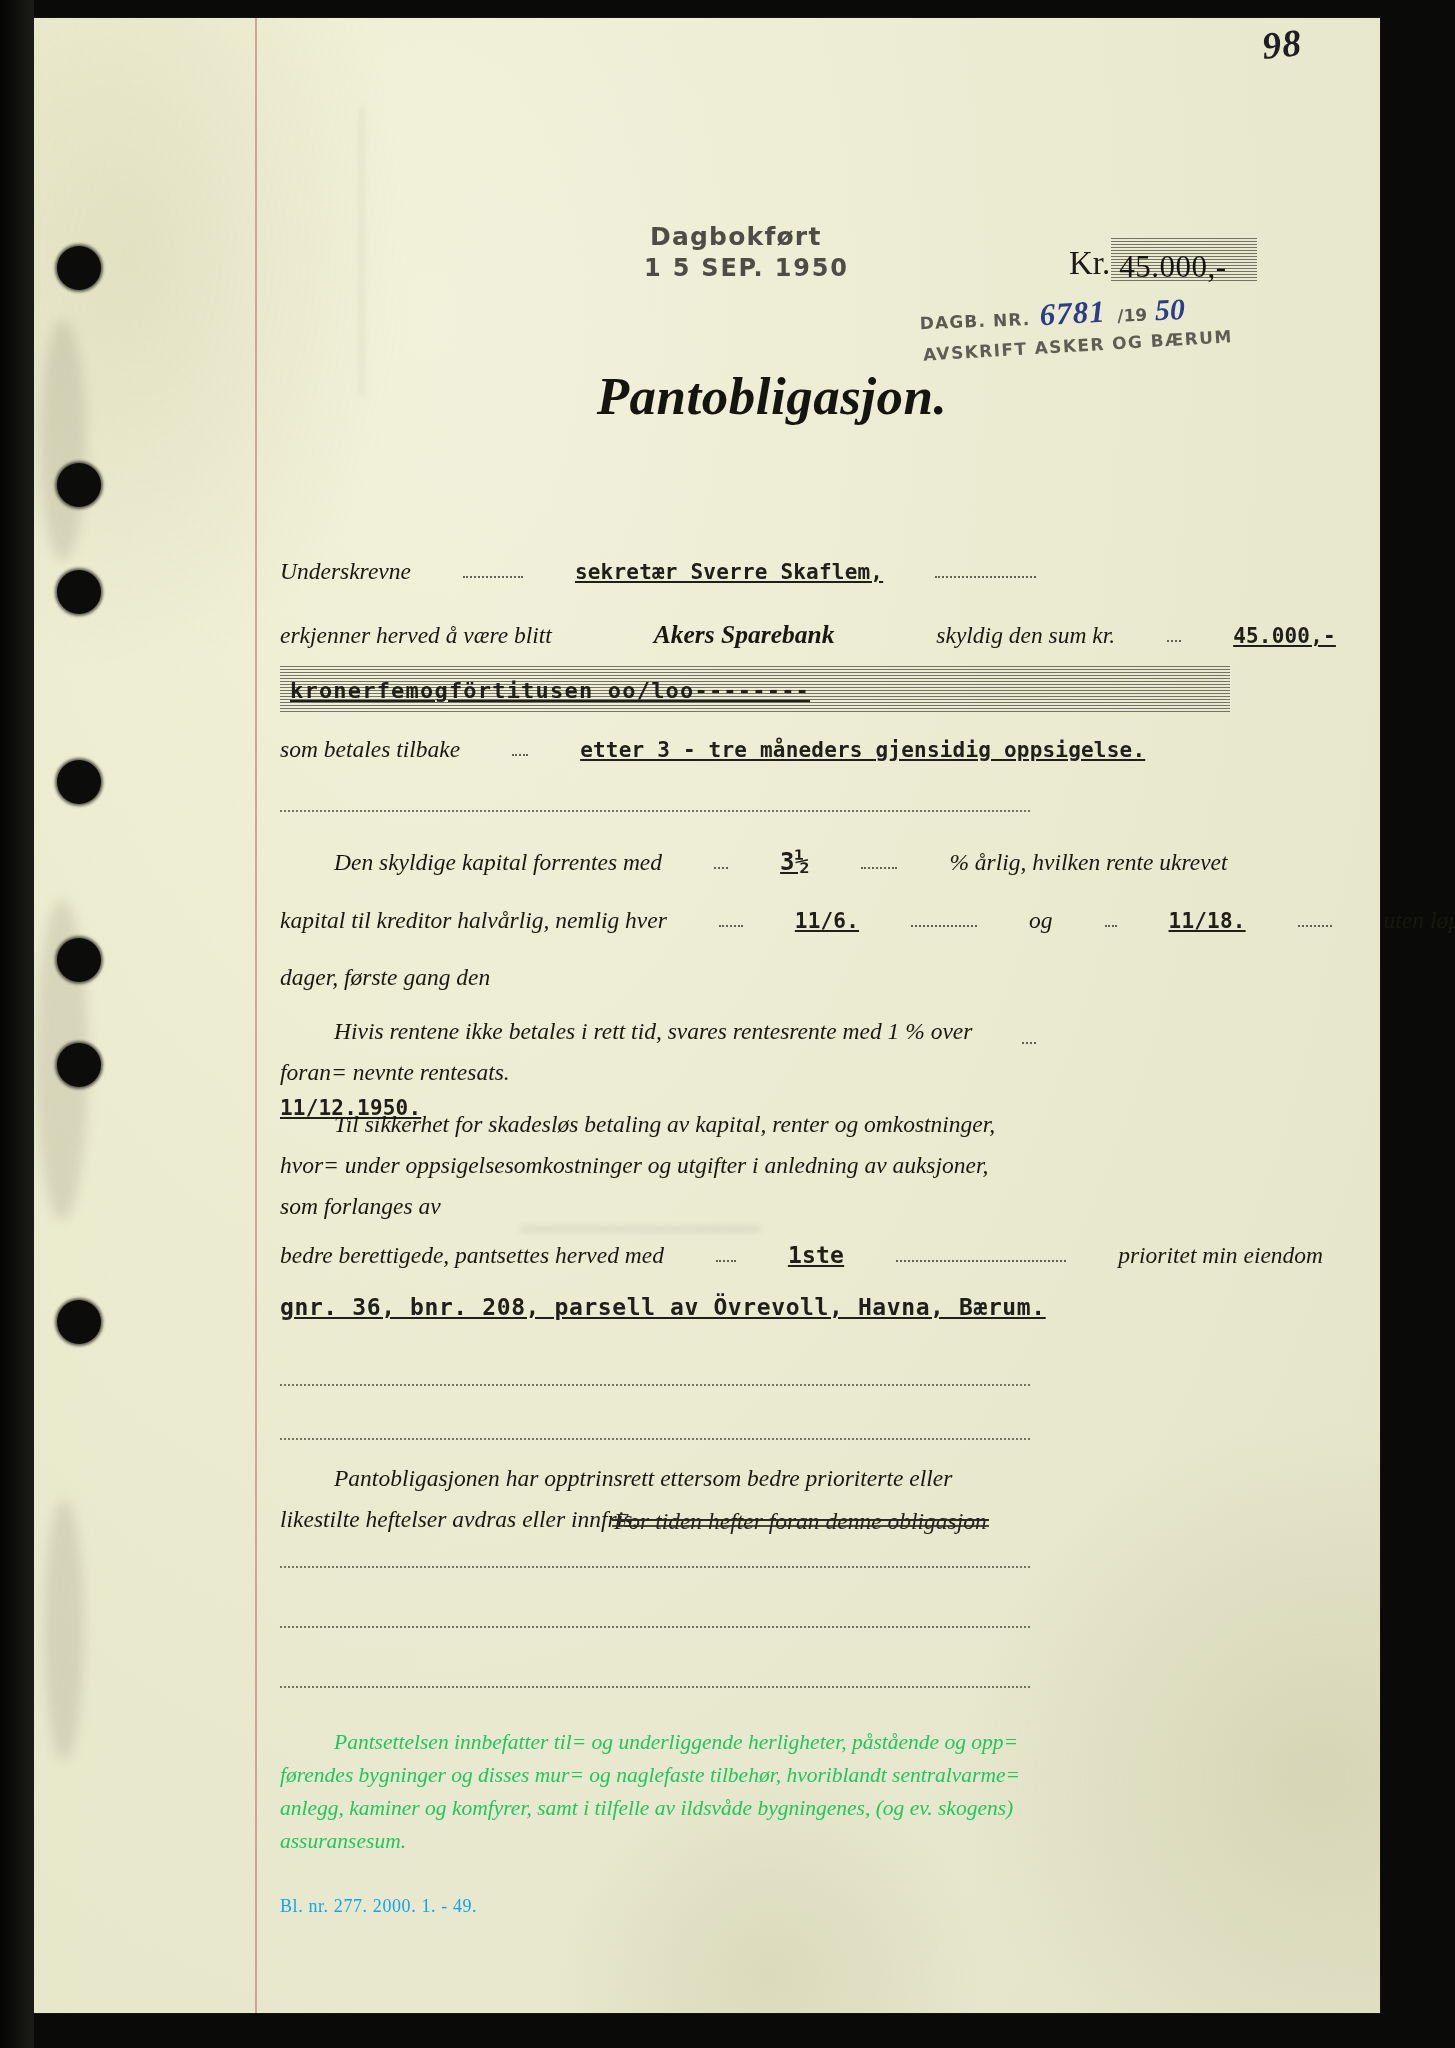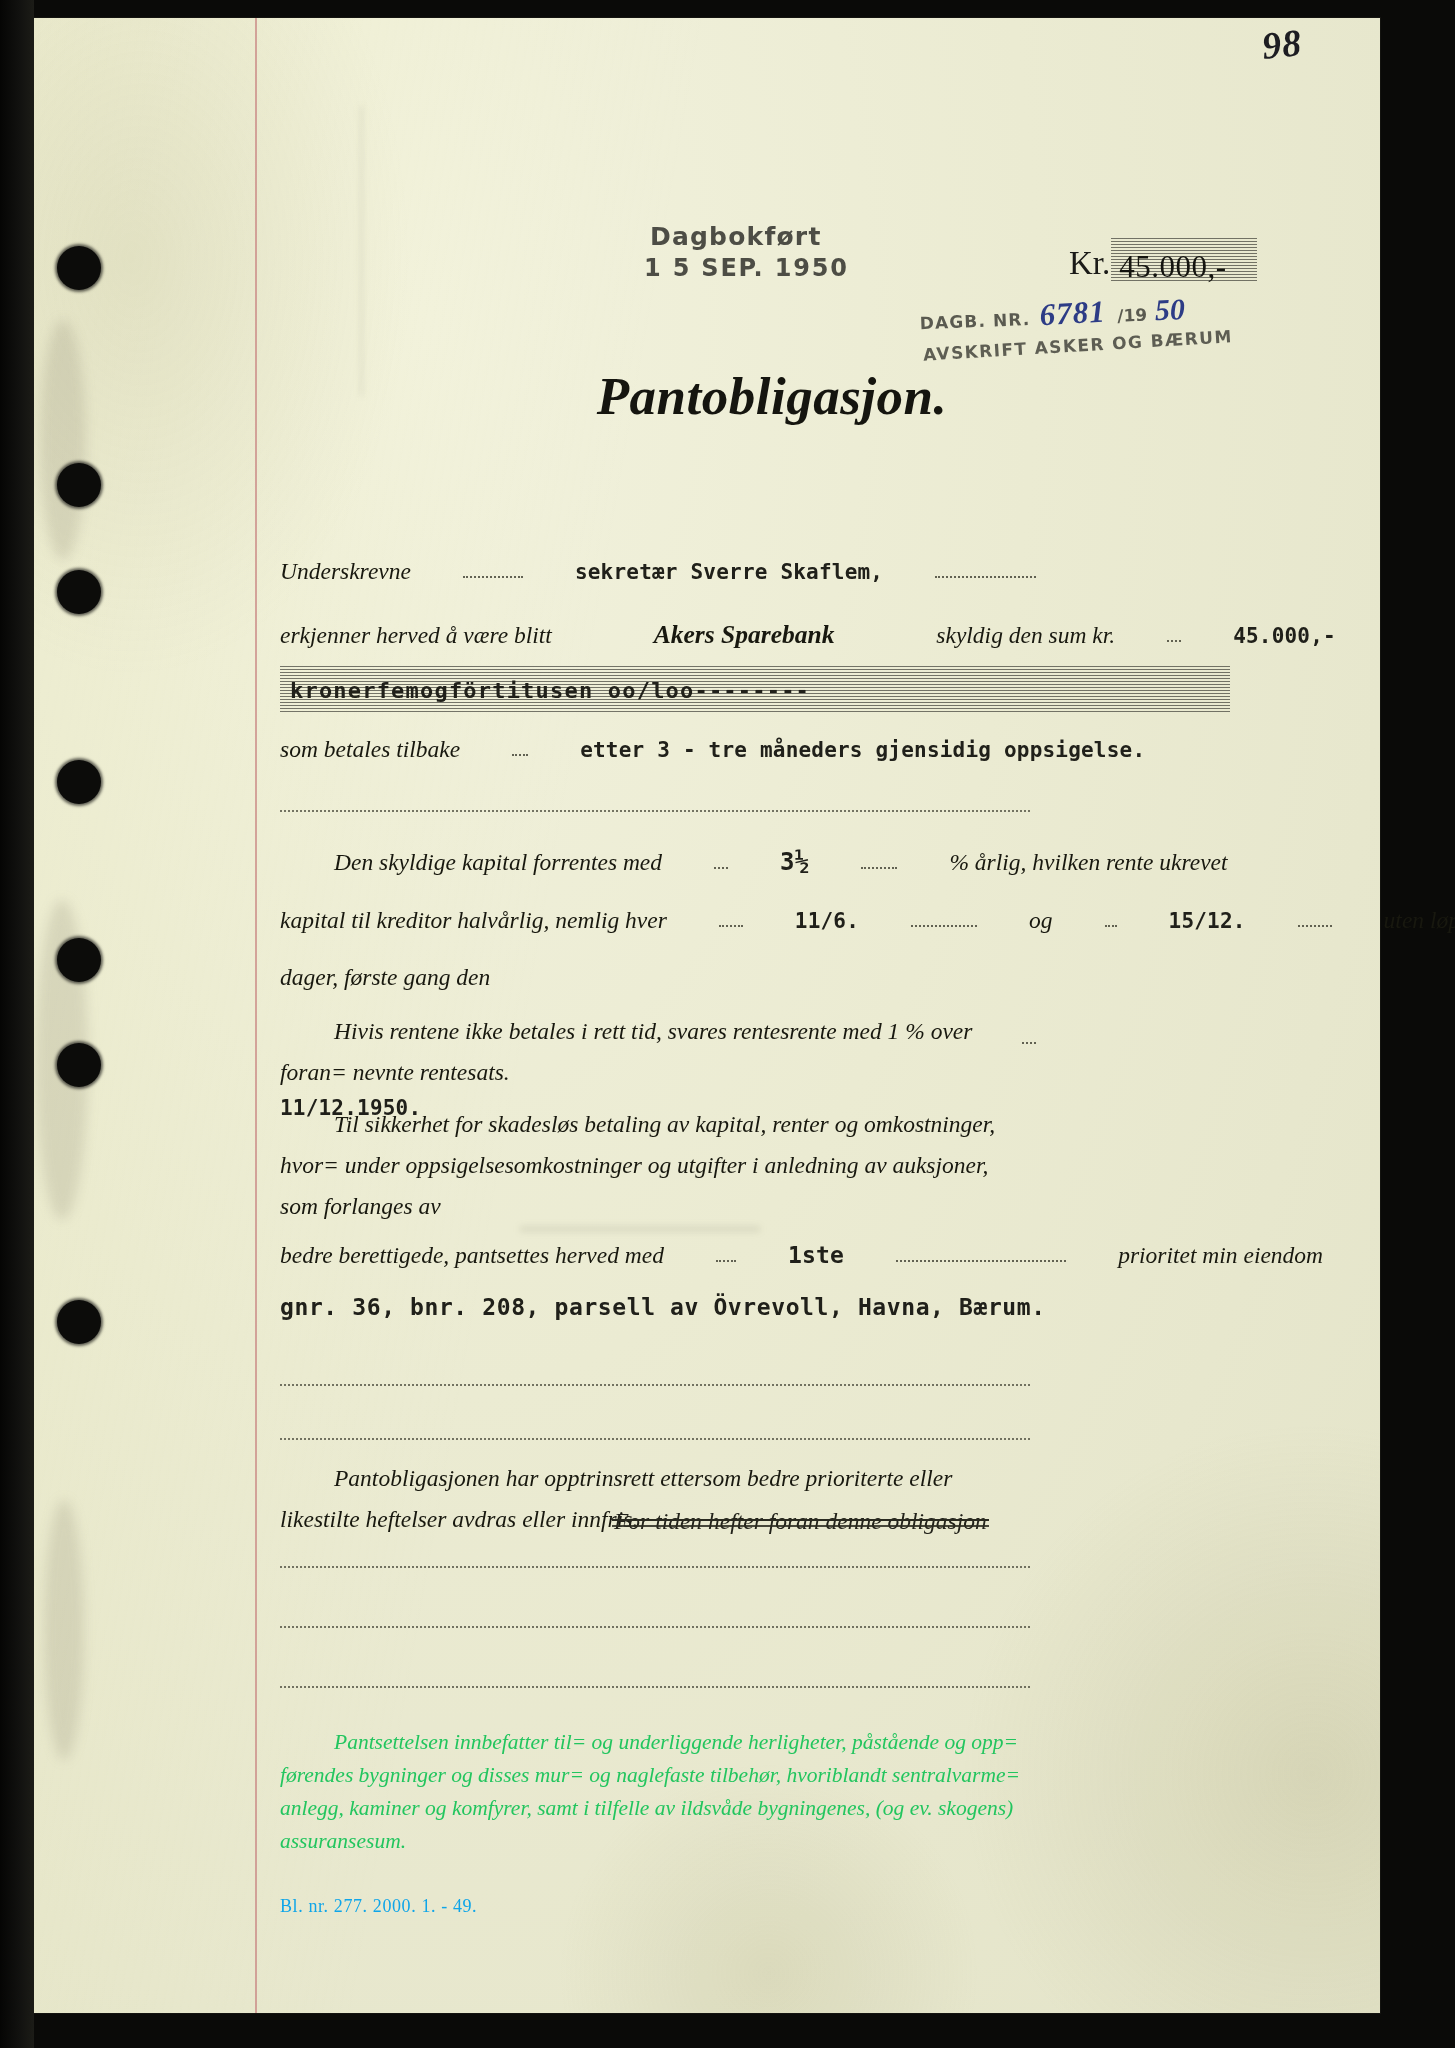--- a/index.html
+++ b/index.html
@@ -263,20 +263,21 @@
 
   
   .typed {
     font-family: "DejaVu Sans Mono", monospace;
     font-style: normal;
     font-weight: 700;
     font-size: 21px;
     color: #20201a;
     letter-spacing: .2px;
     white-space: pre;
+    text-decoration: underline;
   }
 
   
   .rule {
     flex: 1 1 auto;
     align-self: flex-end;
     border-bottom: 2px solid #2a2a20;
     height: 4px;
     margin: 0 0 6px 2px;
   }
@@ -466,21 +467,21 @@
       <span>% årlig, hvilken rente ukrevet</span>
     </div>
 
     <div class="fline" style="left:0px; top:843px; width:760px;">
       <span>kapital til kreditor halvårlig, nemlig hver</span>
       <span class="dots" style="width:24px;"></span>
       <span class="typed">11/6.</span>
       <span class="dots" style="width:66px;"></span>
       <span>og</span>
       <span class="dots" style="width:12px;"></span>
-      <span class="typed">15/12.</span>
+      <span class="typed">11/18.</span>
       <span class="dots" style="width:34px;"></span>
       <span>uten løpe=</span>
     </div>
 
     <div class="fline" style="left:0px; top:900px; width:760px;flex-direction:column;">
       <span>dager, første gang den</span>
       <span class="dots" style="width:14px;"></span>
       <span class="typed">11/12.1950.</span>
       <span class="dots grow"></span>
     </div>

